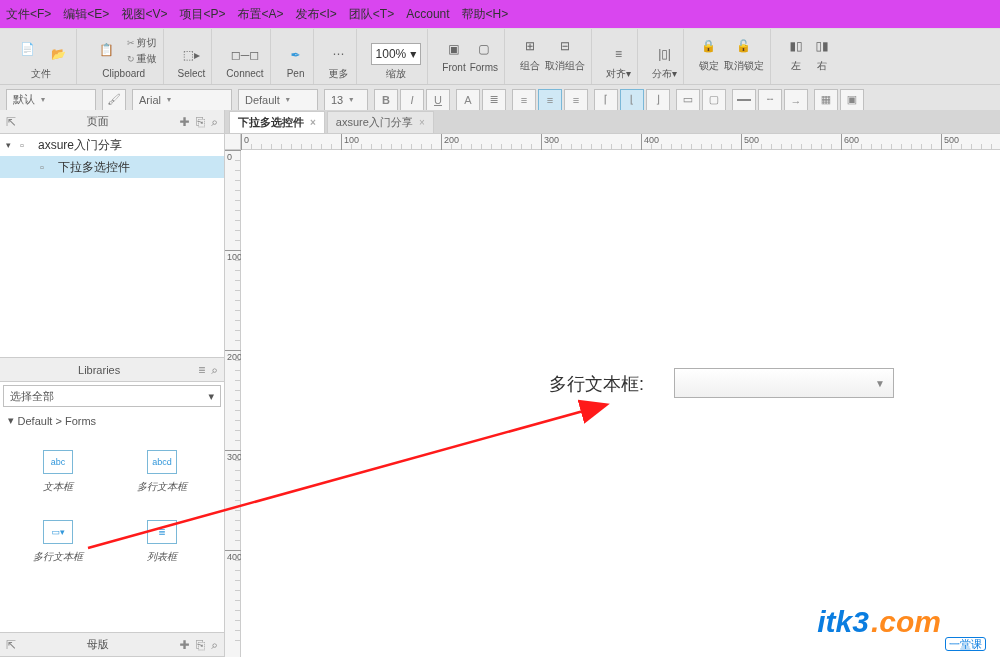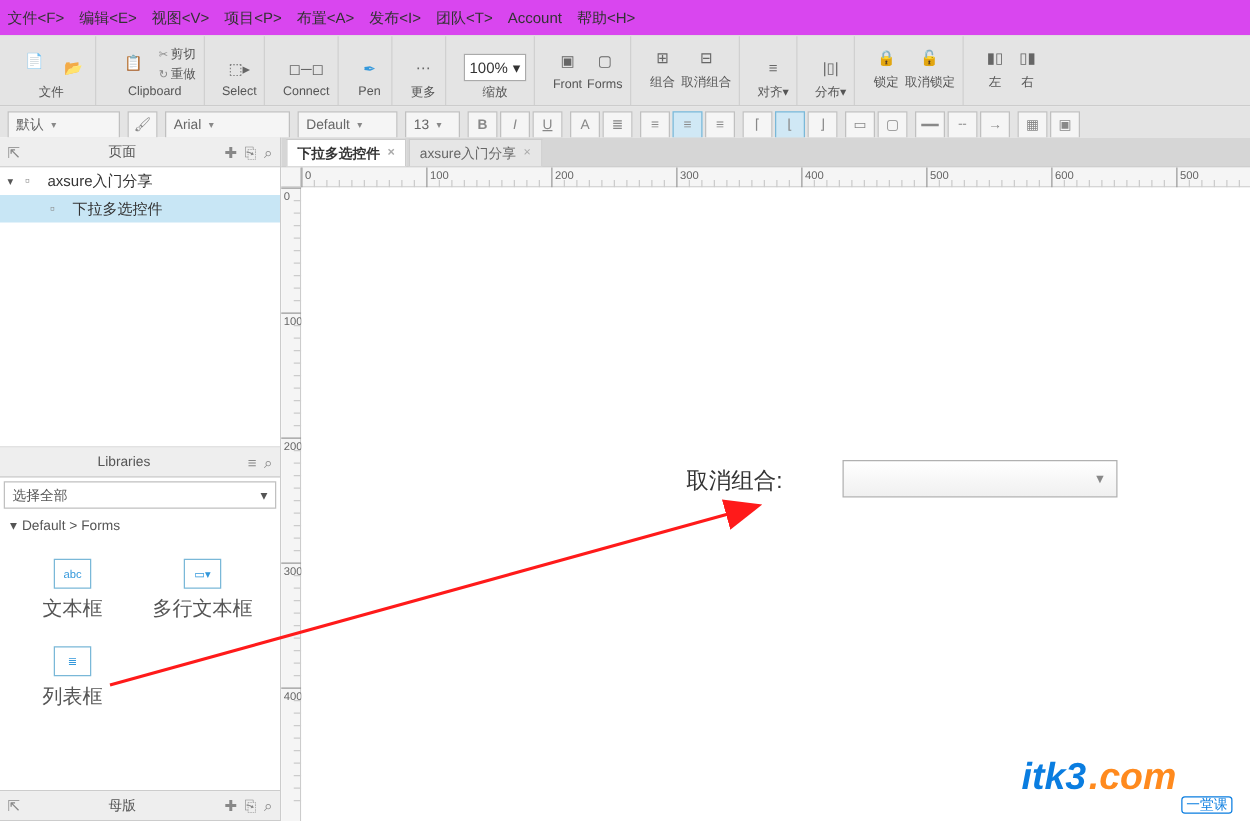--- a/index.html
+++ b/index.html
@@ -44,21 +44,21 @@
 .tree-row.selected { background: #c8e6f5; }
 .tree-row .exp { width: 10px; font-size: 9px; color: #555; }
 .tree-row .pgicon { width: 14px; color: #888; font-size: 11px; }
 
 .libs-panel { flex: 1; display: flex; flex-direction: column; border-bottom: 1px solid #ccc; }
 .lib-select { height: 22px; border: 1px solid #c0c0c0; margin: 3px; display: flex; align-items: center; padding: 0 6px; font-size: 11px; color: #555; justify-content: space-between; }
 .lib-cat { padding: 4px 8px; font-size: 11px; color: #555; display: flex; align-items: center; gap: 4px; }
 .widget-grid { display: flex; flex-wrap: wrap; padding: 6px; gap: 0; }
 .widget-cell { width: 104px; height: 70px; display: flex; flex-direction: column; align-items: center; justify-content: center; gap: 6px; }
 .widget-cell .wimg { width: 30px; height: 24px; border: 1px solid #7ab8d8; background: #fff; display: flex; align-items: center; justify-content: center; font-size: 9px; color: #3498db; font-weight: normal; }
-.widget-cell .wlabel { font-size: 16px; color: #555; }
+.widget-cell .wlabel { font-size: 10px; color: #555; font-style: italic; }
 
 .masters-panel { height: 24px; }
 
 
 .canvas-area { position: absolute; left: 225px; top: 110px; right: 0; bottom: 0; background: #fff; display: flex; flex-direction: column; }
 .tabstrip { height: 24px; background: #d6d6d6; display: flex; align-items: flex-end; padding: 0 4px; gap: 2px; border-bottom: 1px solid #ccc; }
 .doc-tab { height: 22px; padding: 0 8px; display: flex; align-items: center; gap: 6px; font-size: 11px; background: #e6e6e6; border: 1px solid #ccc; border-bottom: none; color: #666; }
 .doc-tab.active { background: #fff; font-weight: bold; color: #333; }
 .doc-tab .x { color: #aaa; font-size: 10px; }
 
@@ -313,20 +313,24 @@
       <span>▾</span>
     </div>
     <div class="lib-cat">
       <span>▾</span>
       <span>Default &gt; Forms</span>
     </div>
     <div class="widget-grid" id="widget-grid">
         <div class="widget-cell">
           <div class="wimg">abc</div>
           <div class="wlabel">文本框</div>
+        </div>
+        <div class="widget-cell">
+          <div class="wimg">abcd</div>
+          <div class="wlabel">多行文本框</div>
         </div>
         <div class="widget-cell">
           <div class="wimg">▭▾</div>
           <div class="wlabel">多行文本框</div>
         </div>
         <div class="widget-cell">
           <div class="wimg">≣</div>
           <div class="wlabel">列表框</div>
         </div>
       </div>
@@ -505,21 +509,21 @@
       <div class="tick-minor" style="top: 420px;"></div>
       <div class="tick-minor" style="top: 430px;"></div>
       <div class="tick-minor" style="top: 440px;"></div>
       <div class="tick-minor" style="top: 450px;"></div>
       <div class="tick-minor" style="top: 460px;"></div>
       <div class="tick-minor" style="top: 470px;"></div>
       <div class="tick-minor" style="top: 480px;"></div>
       <div class="tick-minor" style="top: 490px;"></div>
     </div>
   <div class="stage">
-    <div class="canvas-label">取消组合:</div>
+    <div class="canvas-label">多行文本框:</div>
     <div class="canvas-dropdown">
       <span></span>
       <span class="ar">▼</span>
     </div>
   </div>
 </div>
 
 <svg class="arrow-svg" id="arrow-svg" style="left:0;top:0;width:1000px;height:657px">
   <defs>
     <marker id="ahead" markerWidth="12" markerHeight="10" refX="10" refY="5" orient="auto">

